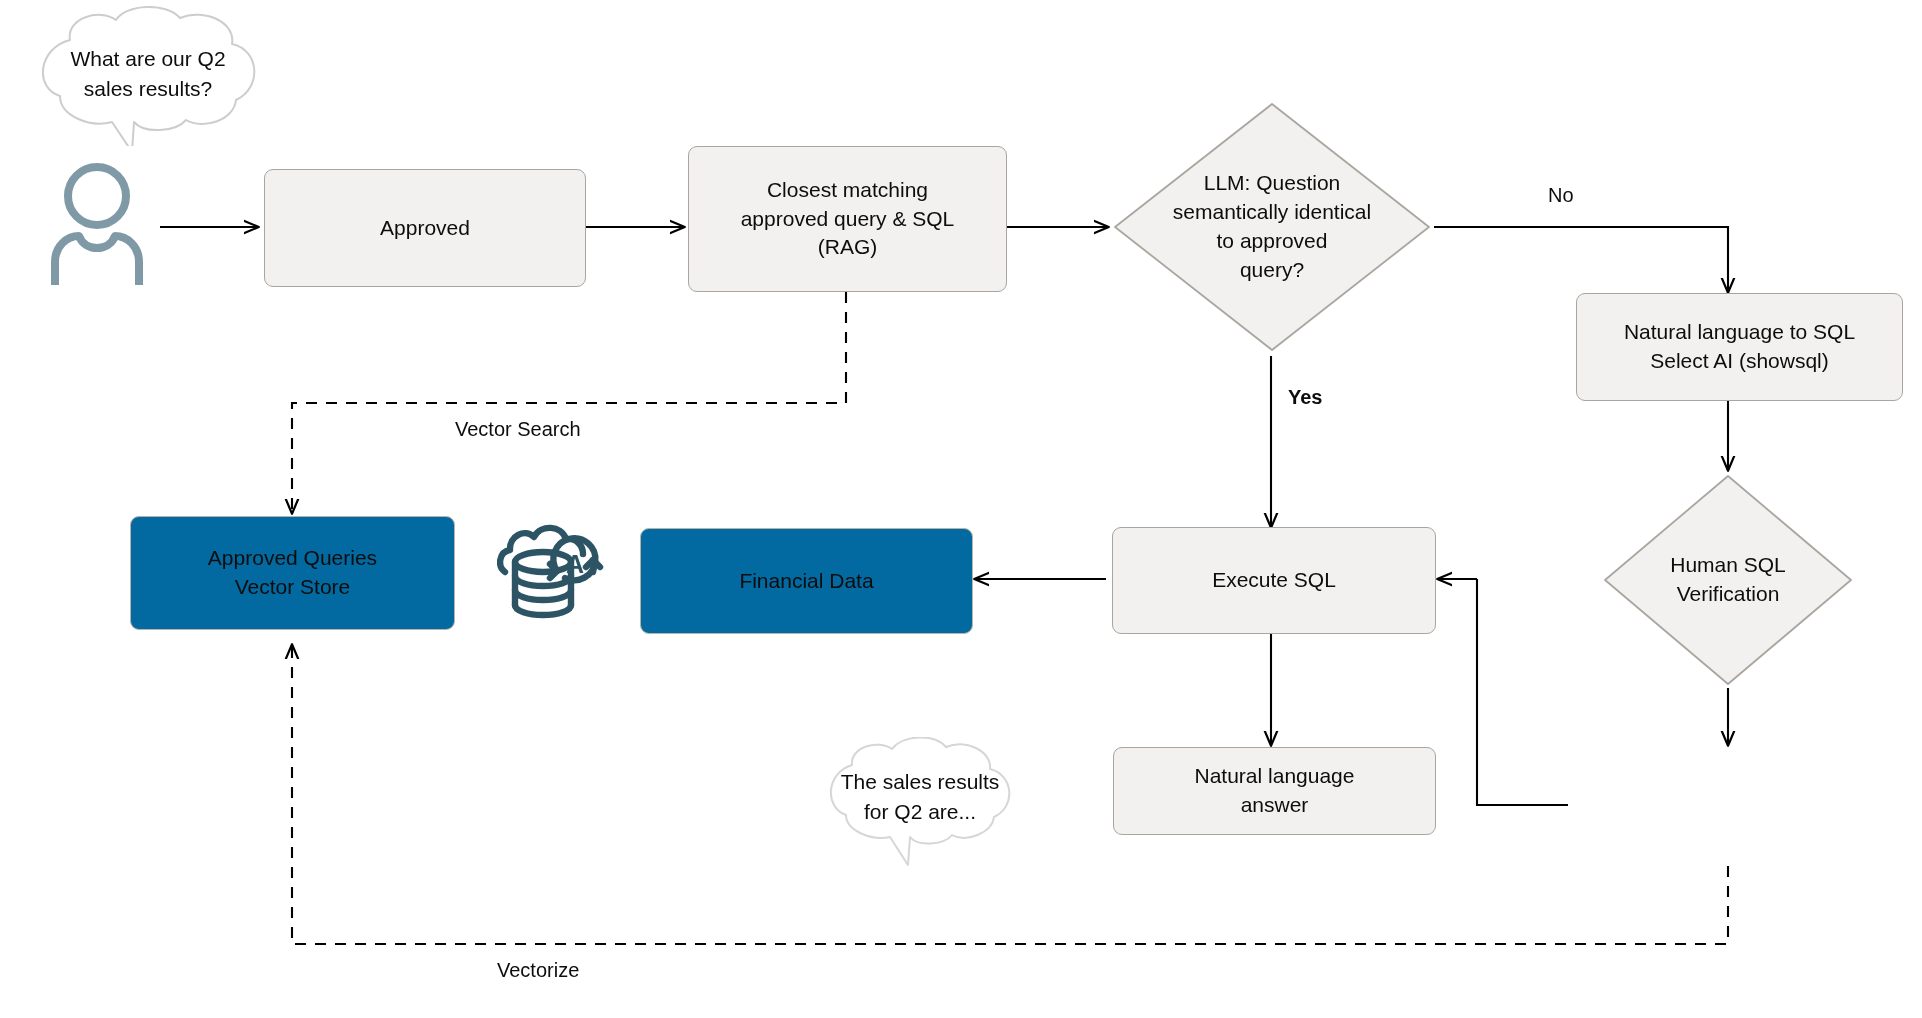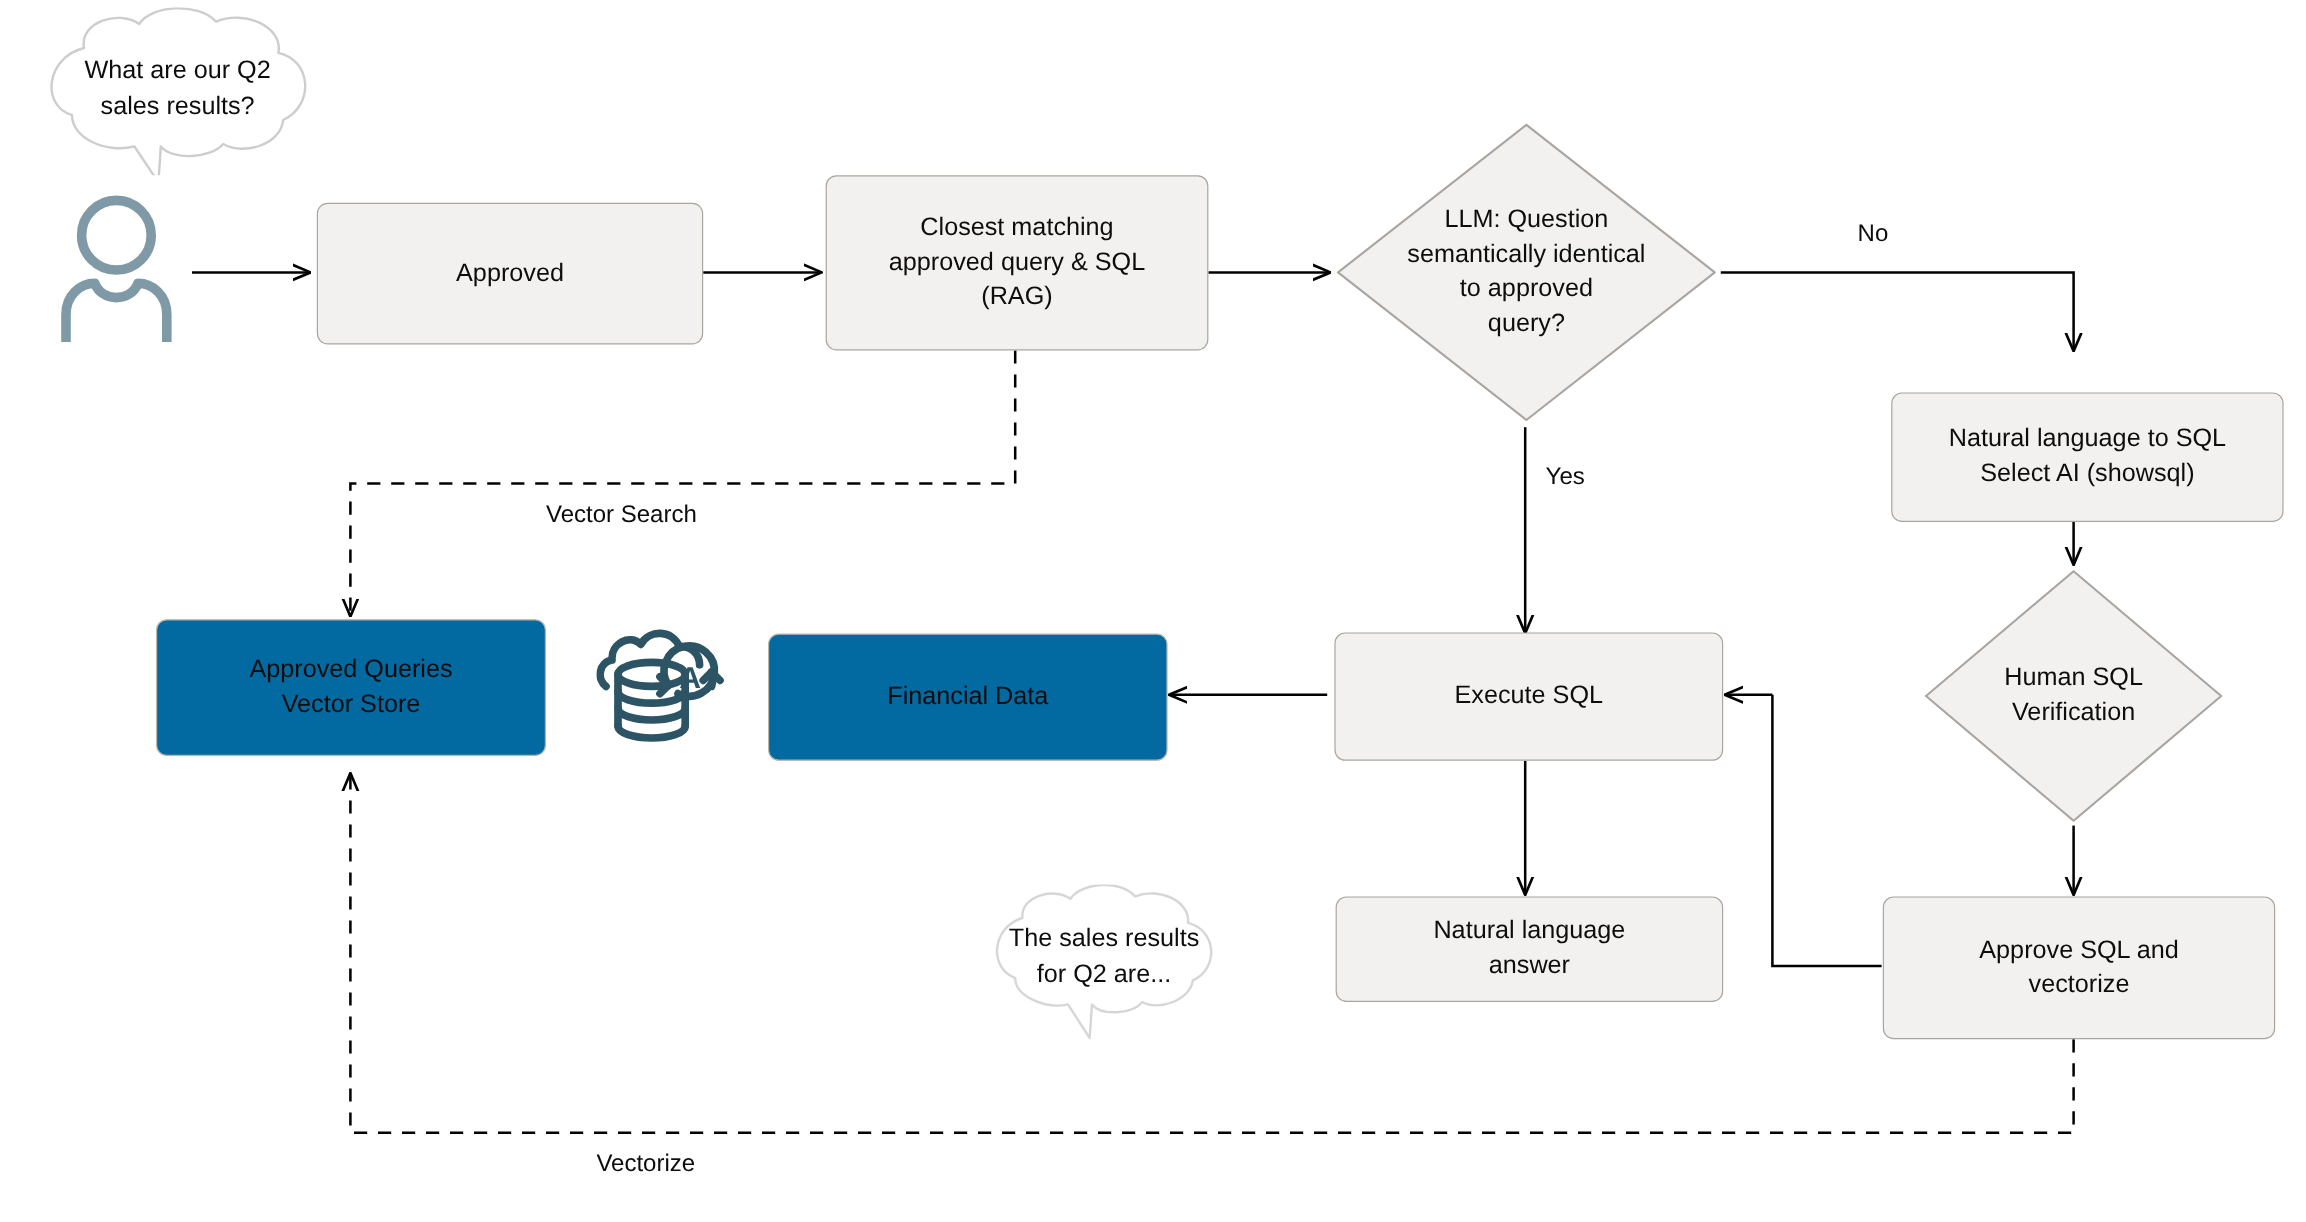--- a/index.html
+++ b/index.html
@@ -150,21 +150,21 @@
 
     <g stroke="#000" stroke-width="2.1" fill="none" stroke-dasharray="11 9">
 
       <path d="M 846 292 L 846 403 L 292 403 L 292 513" marker-end="url(#arrd)"></path>
 
       <path d="M 1728 866 L 1728 944 L 292 944 L 292 645" marker-end="url(#arrd)"></path>
     </g>
   </svg>
 
   <div class="edge-label" style="left:1548px; top:184px;">No</div>
-  <div class="edge-label" style="left:1288px; top:386px;">Yes</div>
+  <div class="edge-label" style="left:1288px; top:386px;font-weight:bold;">Yes</div>
   <div class="edge-label" style="left:455px; top:418px;">Vector Search</div>
   <div class="edge-label" style="left:497px; top:959px;">Vectorize</div>
 
   <div class="bubble" style="left:8px; top:6px; width:280px; height:140px;">
     <svg width="280" height="140" viewBox="0 0 280 140">
       <path d="M 62 34
                C 58 12, 92 2, 108 14
                C 118 -2, 158 -4, 172 12
                C 196 2, 228 16, 224 38
                C 252 44, 254 82, 228 94
@@ -219,37 +219,33 @@
   <div class="diamond-wrap" style="left:1110px; top:99px; width:324px; height:256px;">
     <svg width="324" height="256" viewBox="0 0 324 256">
       <path d="M 162 5 L 319 128 L 162 251 L 5 128 Z" fill="#f2f1ef" stroke="#aaa69f" stroke-width="1.8" stroke-linejoin="round"></path>
     </svg>
     <div class="diamond-text">LLM: Question
 semantically identical
 to approved
 query?</div>
   </div>
 
-  <div class="node" style="left:1576px; top:293px; width:327px; height:108px;margin-top:34px;">
+  <div class="node" style="left:1576px; top:293px; width:327px; height:108px;">
     <span class="label">Natural language to SQL
 Select AI (showsql)</span>
   </div>
 
   <div class="diamond-wrap" style="left:1600px; top:471px; width:256px; height:218px;">
     <svg width="256" height="218" viewBox="0 0 256 218">
       <path d="M 128 5 L 251 109 L 128 213 L 5 109 Z" fill="#f2f1ef" stroke="#aaa69f" stroke-width="1.8" stroke-linejoin="round"></path>
     </svg>
     <div class="diamond-text">Human SQL
 Verification</div>
   </div>
 
-  <div class="node" style="left:1569px; top:747px; width:327px; height:119px;">
-    <span class="label">Approve SQL and
-vectorize</span>
-  </div>
 
   <div class="node" style="left:1112px; top:527px; width:324px; height:107px;">
     <span class="label">Execute SQL</span>
   </div>
 
   <div class="node peach" style="left:640px; top:528px; width:333px; height:106px;">
     <span class="label">Financial Data</span>
   </div>
 
   <div class="node peach" style="left:130px; top:516px; width:325px; height:114px;">

